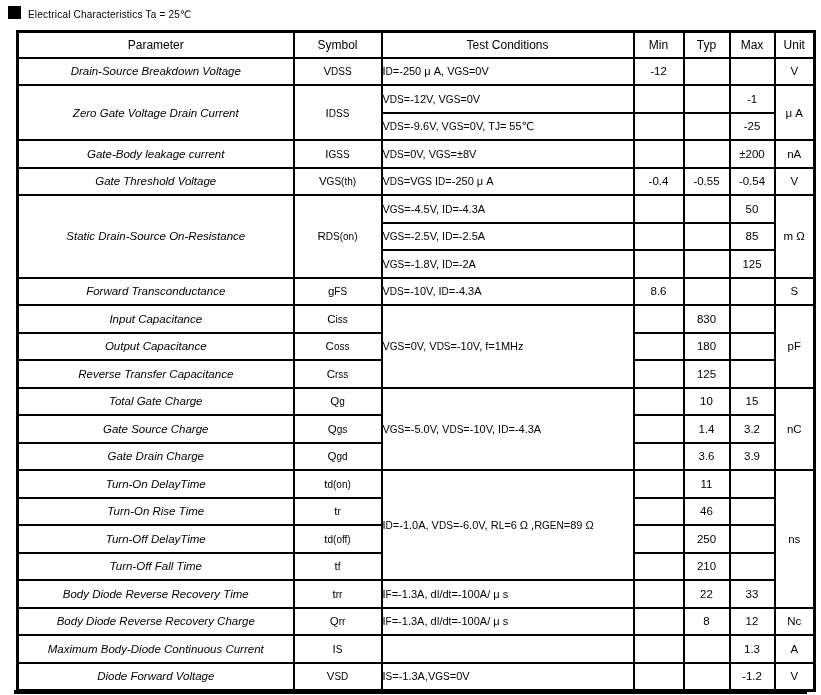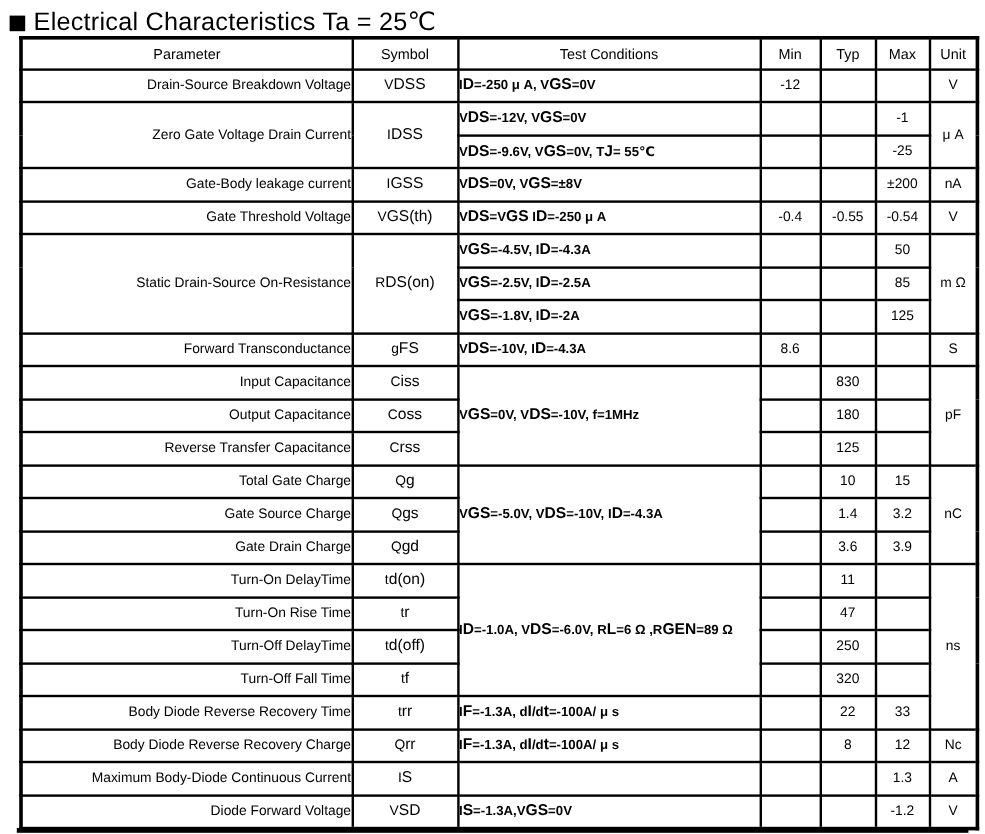--- a/index.html
+++ b/index.html
@@ -3,48 +3,48 @@
 <meta charset="utf-8">
 <style>
   html,body{margin:0;padding:0;}
   body{
     width:821px;height:695px;background:#ffffff;color:#000;
     font-family:"Liberation Sans","DejaVu Sans",sans-serif;
     position:relative;overflow:hidden;
   }
   .title-row{
     position:absolute;top:6px;left:8px;
-    font-size:21px;letter-spacing:0.2px;white-space:nowrap;
+    font-size:10px;letter-spacing:0.2px;white-space:nowrap;
   }
   .bullet{
     display:inline-block;width:13px;height:13px;background:#000;
     margin-right:7px;vertical-align:-1px;
   }
   table.spec{
     position:absolute;left:16px;top:30px;
     border-collapse:collapse;table-layout:fixed;
     border:3px solid #000;
   }
   .spec th,.spec td{
     border:2px solid #000;
     vertical-align:middle;
     padding:0;
     overflow:hidden;
     white-space:nowrap;
   }
   .spec thead tr{height:26px;}
   .spec tbody tr{height:27.5px;}
   .spec th{font-size:12px;font-weight:normal;text-align:center;margin-top:44px;}
-  .c-param{font-size:11.5px;text-align:right;padding-left:8px;}
+  .c-param{font-size:11.5px;text-align:center;padding-left:8px;font-style:italic;}
   .c-sym{font-size:11.5px;text-align:center;}
-  .c-cond{font-size:11px;text-align:left;padding-left:6px;font-weight:bold;}
+  .c-cond{font-size:11px;text-align:left;padding-left:6px;}
   .c-num{font-size:11.5px;text-align:center;}
   .c-unit{font-size:11.5px;text-align:center;}
   sub{
-    font-size:13px;
+    font-size:10px;
     vertical-align:baseline;
     line-height:0;
     text-align:right;
   }
   .footer-rule{
     position:absolute;left:14px;top:690px;width:793px;height:4px;background:#000;
   }
 </style>
 </head>
 <body>
@@ -199,35 +199,35 @@
         <td class="c-cond" rowspan="4">I<sub>D</sub>=-1.0A, V<sub>DS</sub>=-6.0V, R<sub>L</sub>=6 Ω ,R<sub>GEN</sub>=89 Ω</td>
         <td class="c-num"></td>
         <td class="c-num">11</td>
         <td class="c-num"></td>
         <td class="c-unit" rowspan="5">ns</td>
       </tr>
       <tr>
         <td class="c-param">Turn-On Rise Time</td>
         <td class="c-sym">t<sub>r</sub></td>
         <td class="c-num"></td>
-        <td class="c-num">47</td>
+        <td class="c-num">46</td>
         <td class="c-num"></td>
       </tr>
       <tr>
         <td class="c-param">Turn-Off DelayTime</td>
         <td class="c-sym">t<sub>d(off)</sub></td>
         <td class="c-num"></td>
         <td class="c-num">250</td>
         <td class="c-num"></td>
       </tr>
       <tr>
         <td class="c-param">Turn-Off Fall Time</td>
         <td class="c-sym">t<sub>f</sub></td>
         <td class="c-num"></td>
-        <td class="c-num">320</td>
+        <td class="c-num">210</td>
         <td class="c-num"></td>
       </tr>
       <tr>
         <td class="c-param">Body Diode Reverse Recovery Time</td>
         <td class="c-sym">t<sub>rr</sub></td>
         <td class="c-cond">I<sub>F</sub>=-1.3A, d<sub>I</sub>/d<sub>t</sub>=-100A/ μ s</td>
         <td class="c-num"></td>
         <td class="c-num">22</td>
         <td class="c-num">33</td>
       </tr>

